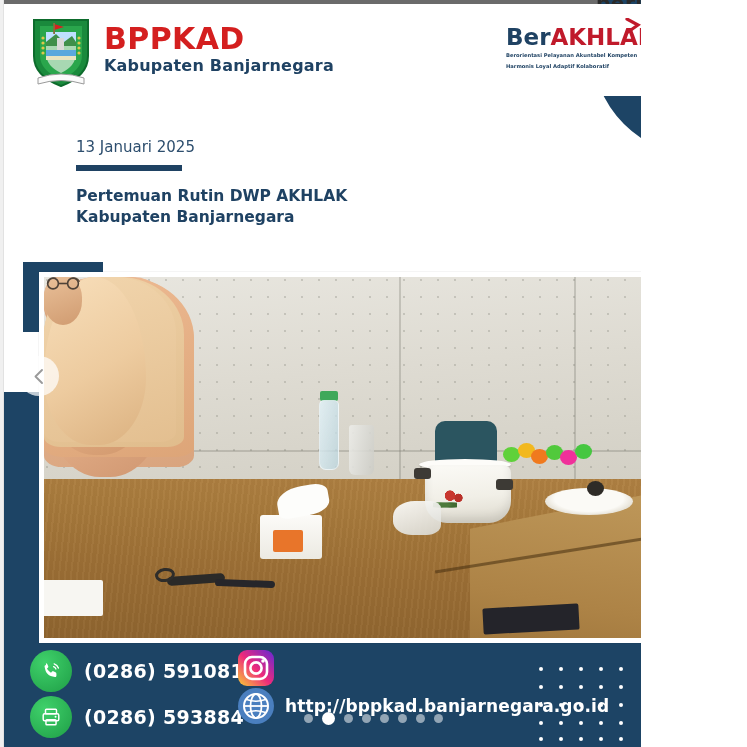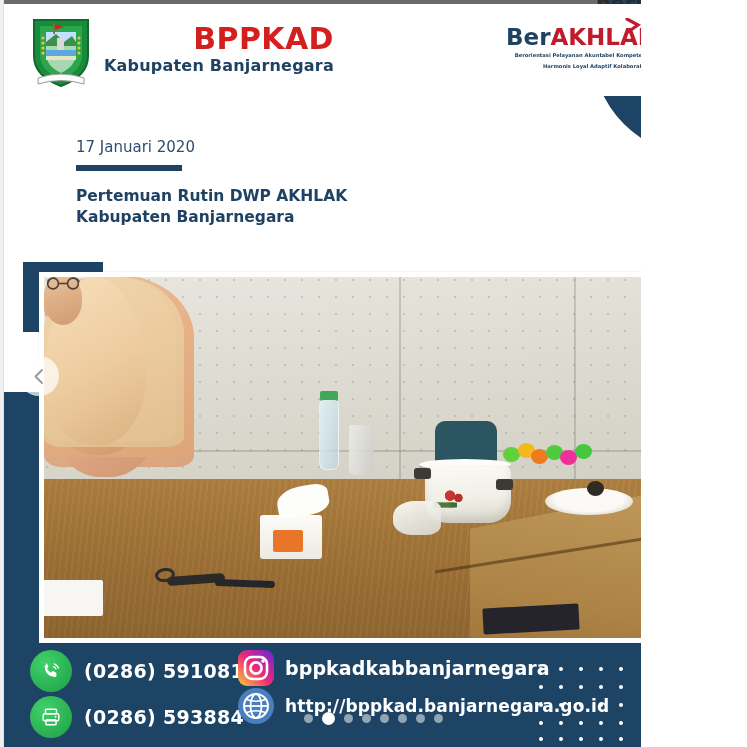--- a/index.html
+++ b/index.html
@@ -52,21 +52,21 @@
     letter-spacing: .5px; z-index: 3; white-space: nowrap;
     font-family: "DejaVu Sans", sans-serif;
   }
 
   
   .header {
     position: absolute; left: 4px; top: 4px;
     width: 743px; height: 92px;
     background: #ffffff; z-index: 5;
   }
-  .header-inner { position: relative; width: 100%; height: 100%; text-align: right; }
+  .header-inner { position: relative; width: 100%; height: 100%; }
 
   
   .crest { position: absolute; left: 26px; top: 12px; width: 62px; height: 72px; }
 
   .brand-block { position: absolute; left: 100px; top: 20px; }
   .brand-main {
     font-size: 30px; font-weight: 800; color: #d41f1f;
     letter-spacing: .4px; line-height: 1.0;
     font-family: "DejaVu Sans", sans-serif;
   }
@@ -426,21 +426,21 @@
           <div class="bangga-l1">bangga</div>
           <div class="bangga-l2">melayani</div>
           <div class="bangga-l3">bangsa</div>
         </div>
       </div>
 
     </div>
   </div>
 
   <div class="titleblock">
-    <div class="title-date">17 Januari 2020</div>
+    <div class="title-date">13 Januari 2025</div>
     <div class="title-rule"></div>
     <div class="title-desc">
       <div>Pertemuan  Rutin DWP AKHLAK</div>
       <div>Kabupaten Banjarnegara</div>
     </div>
   </div>
 
   <div class="navy-bg"></div>
 
   <svg class="dot-grid" viewBox="0 0 100 80">
@@ -605,21 +605,20 @@
     <div class="soc-group">
 
       <div class="soc-row">
         <div class="soc-ic soc-ig">
           <svg width="36" height="36" viewBox="0 0 36 36">
             <rect x="7" y="7" width="22" height="22" rx="7" fill="none" stroke="#ffffff" stroke-width="2.6"></rect>
             <circle cx="18" cy="18" r="5.6" fill="none" stroke="#ffffff" stroke-width="2.6"></circle>
             <circle cx="25" cy="11" r="1.8" fill="#ffffff"></circle>
           </svg>
         </div>
-        <span class="soc-text big">bppkadkabbanjarnegara</span>
       </div>
 
 
       <div class="soc-row">
         <div class="soc-ic soc-web">
           <svg width="36" height="36" viewBox="0 0 36 36">
             <circle cx="18" cy="18" r="12" fill="none" stroke="#ffffff" stroke-width="2"></circle>
             <ellipse cx="18" cy="18" rx="5.5" ry="12" fill="none" stroke="#ffffff" stroke-width="1.8"></ellipse>
             <line x1="6" y1="18" x2="30" y2="18" stroke="#ffffff" stroke-width="1.8"></line>
             <path d="M8.5 11.5 Q18 15 27.5 11.5" fill="none" stroke="#ffffff" stroke-width="1.6"></path>

